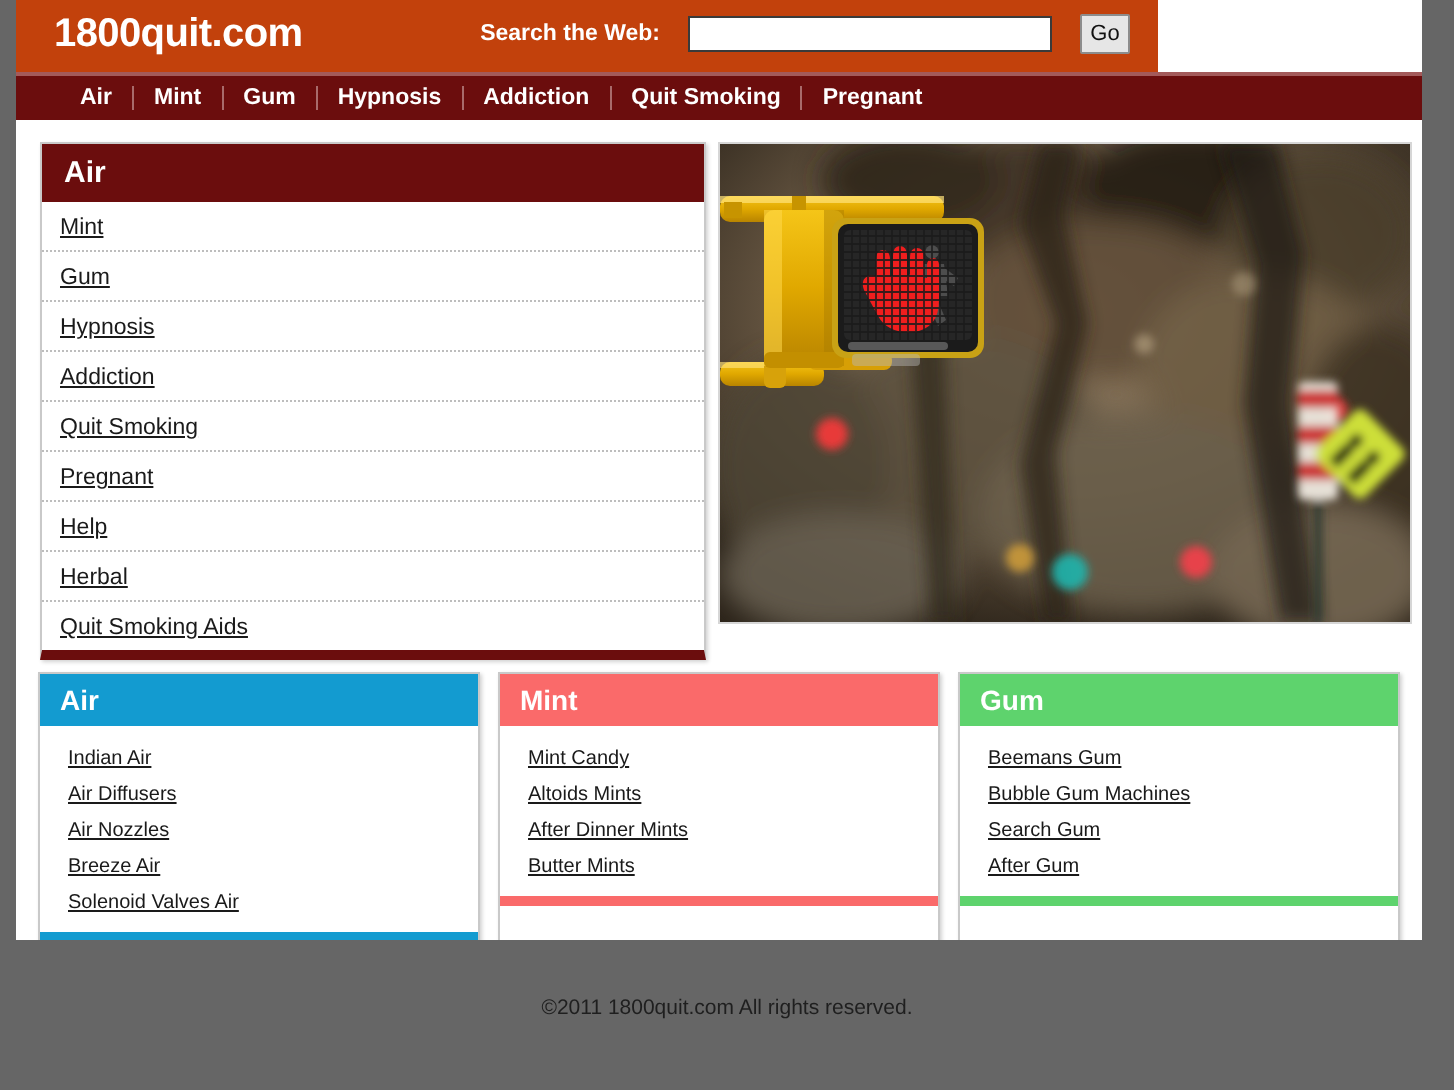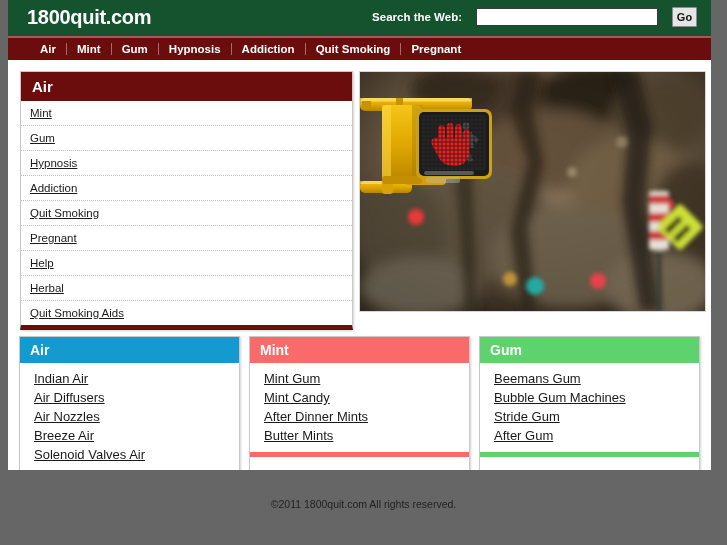--- a/index.html
+++ b/index.html
@@ -21,23 +21,23 @@
     left: 8px;
     top: 0;
     width: 703px;
     height: 470px;
     background: #ffffff;
   }
 
   
   .header {
     position: relative;
-    width: 703px;
+    width: 571px;
     height: 36px;
-    background: #14532d;
+    background: #c2410c;
   }
   .logo {
     position: absolute;
     left: 19px;
     top: 6px;
     color: #ffffff;
     font-size: 20px;
     font-weight: bold;
     letter-spacing: -0.3px;
     white-space: nowrap;
@@ -68,21 +68,21 @@
     outline: none;
   }
   .go-button {
     height: 20px;
     min-width: 25px;
     padding: 0 3px;
     border: 1px solid #8c8c8c;
     background: #e6e6e6;
     font-family: "Liberation Sans", sans-serif;
     font-size: 11px;
-    font-weight: bold;
+    font-weight: normal;
     color: #111;
     cursor: pointer;
     border-radius: 1px;
   }
 
   .header-rule {
     position: relative;
     width: 703px;
     height: 2px;
     background: #a35a5a;
@@ -197,21 +197,21 @@
     padding: 5px 0 5px 10px;
   }
   .cat-list {
     list-style: none;
     margin: 0;
     padding: 6px 0 7px 0;
   }
   .cat-list li { padding: 2px 0 2px 14px; }
   .cat-list a {
     color: #1a1a1a;
-    font-size: 13px;
+    font-size: 10px;
     text-decoration: underline;
     cursor: pointer;
   }
   .cat-foot { height: 5px; }
 
   
   .footer {
     position: absolute;
     left: 0;
     top: 470px;
@@ -441,34 +441,34 @@
           <li><a href="#">Air Nozzles</a></li>
           <li><a href="#">Breeze Air</a></li>
           <li><a href="#">Solenoid Valves Air</a></li>
         </ul>
         <div class="cat-foot" style="background:#139bd0"></div>
       </div>
 
       <div class="cat-panel">
         <div class="cat-head" style="background:#fa6a6a">Mint</div>
         <ul class="cat-list">
-          <li><a href="#">Mint Gum</a></li>
           <li><a href="#">Mint Candy</a></li>
+          <li><a href="#">Altoids Mints</a></li>
           <li><a href="#">After Dinner Mints</a></li>
           <li><a href="#">Butter Mints</a></li>
         </ul>
         <div class="cat-foot" style="background:#fa6a6a"></div>
       </div>
 
       <div class="cat-panel">
         <div class="cat-head" style="background:#5ed36d">Gum</div>
         <ul class="cat-list">
           <li><a href="#">Beemans Gum</a></li>
           <li><a href="#">Bubble Gum Machines</a></li>
-          <li><a href="#">Stride Gum</a></li>
+          <li><a href="#">Search Gum</a></li>
           <li><a href="#">After Gum</a></li>
         </ul>
         <div class="cat-foot" style="background:#5ed36d"></div>
       </div>
 
     </div>
   </div>
 </div>
 
 <div class="footer">

